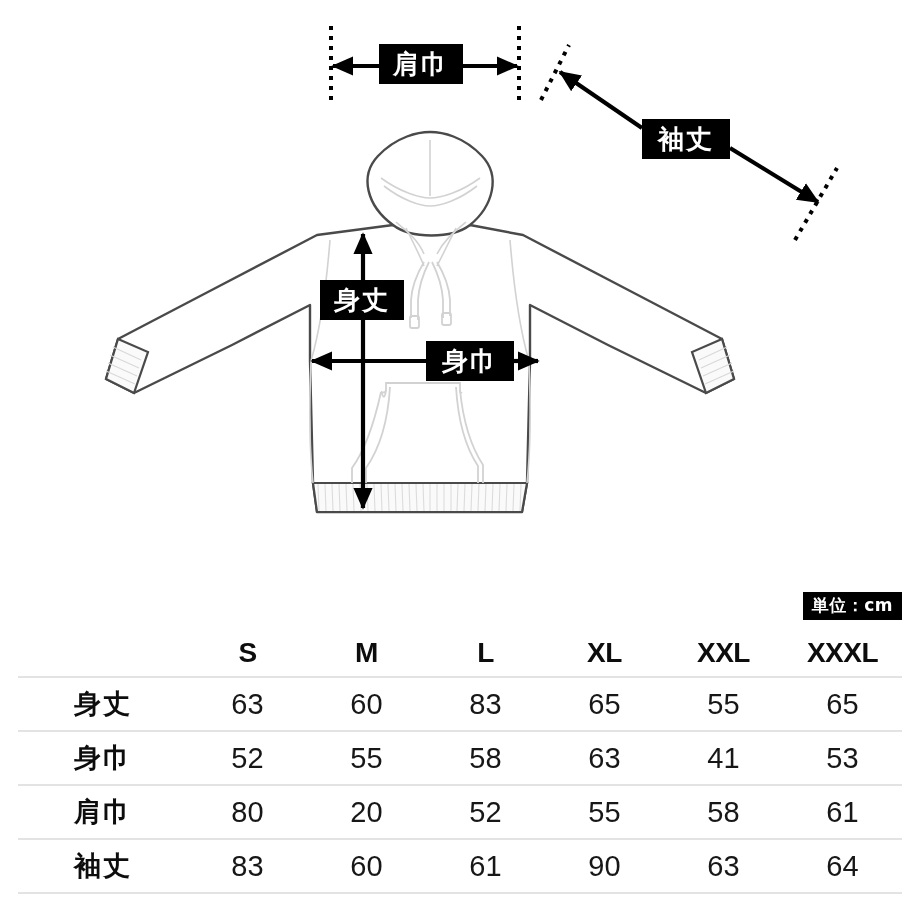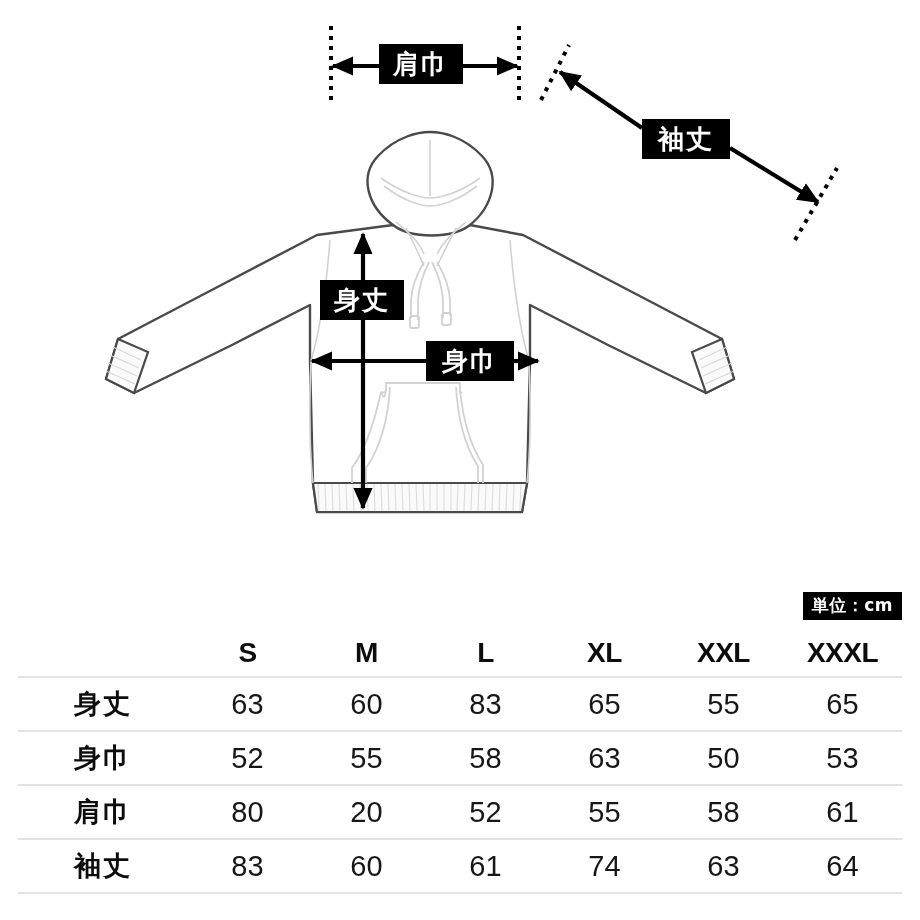--- a/index.html
+++ b/index.html
@@ -330,37 +330,37 @@
         <td>65</td>
         <td>55</td>
         <td>65</td>
       </tr>
       <tr>
         <td class="row-head">身巾</td>
         <td>52</td>
         <td>55</td>
         <td>58</td>
         <td>63</td>
-        <td>50</td>
+        <td>41</td>
         <td>53</td>
       </tr>
       <tr>
         <td class="row-head">肩巾</td>
         <td>80</td>
         <td>20</td>
         <td>52</td>
         <td>55</td>
         <td>58</td>
         <td>61</td>
       </tr>
       <tr>
         <td class="row-head">袖丈</td>
         <td>83</td>
         <td>60</td>
         <td>61</td>
-        <td>74</td>
+        <td>90</td>
         <td>63</td>
         <td>64</td>
       </tr>
     </tbody>
   </table>
 
 </div>
 
 </body></html>

